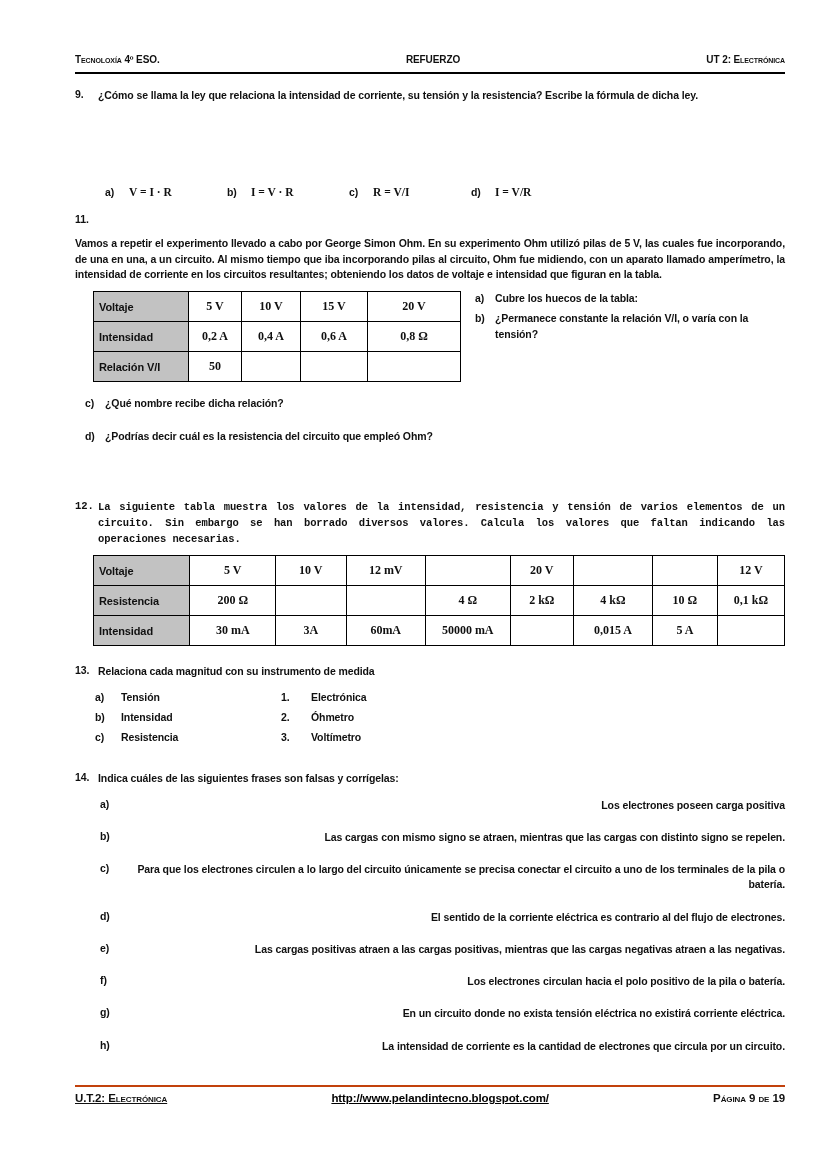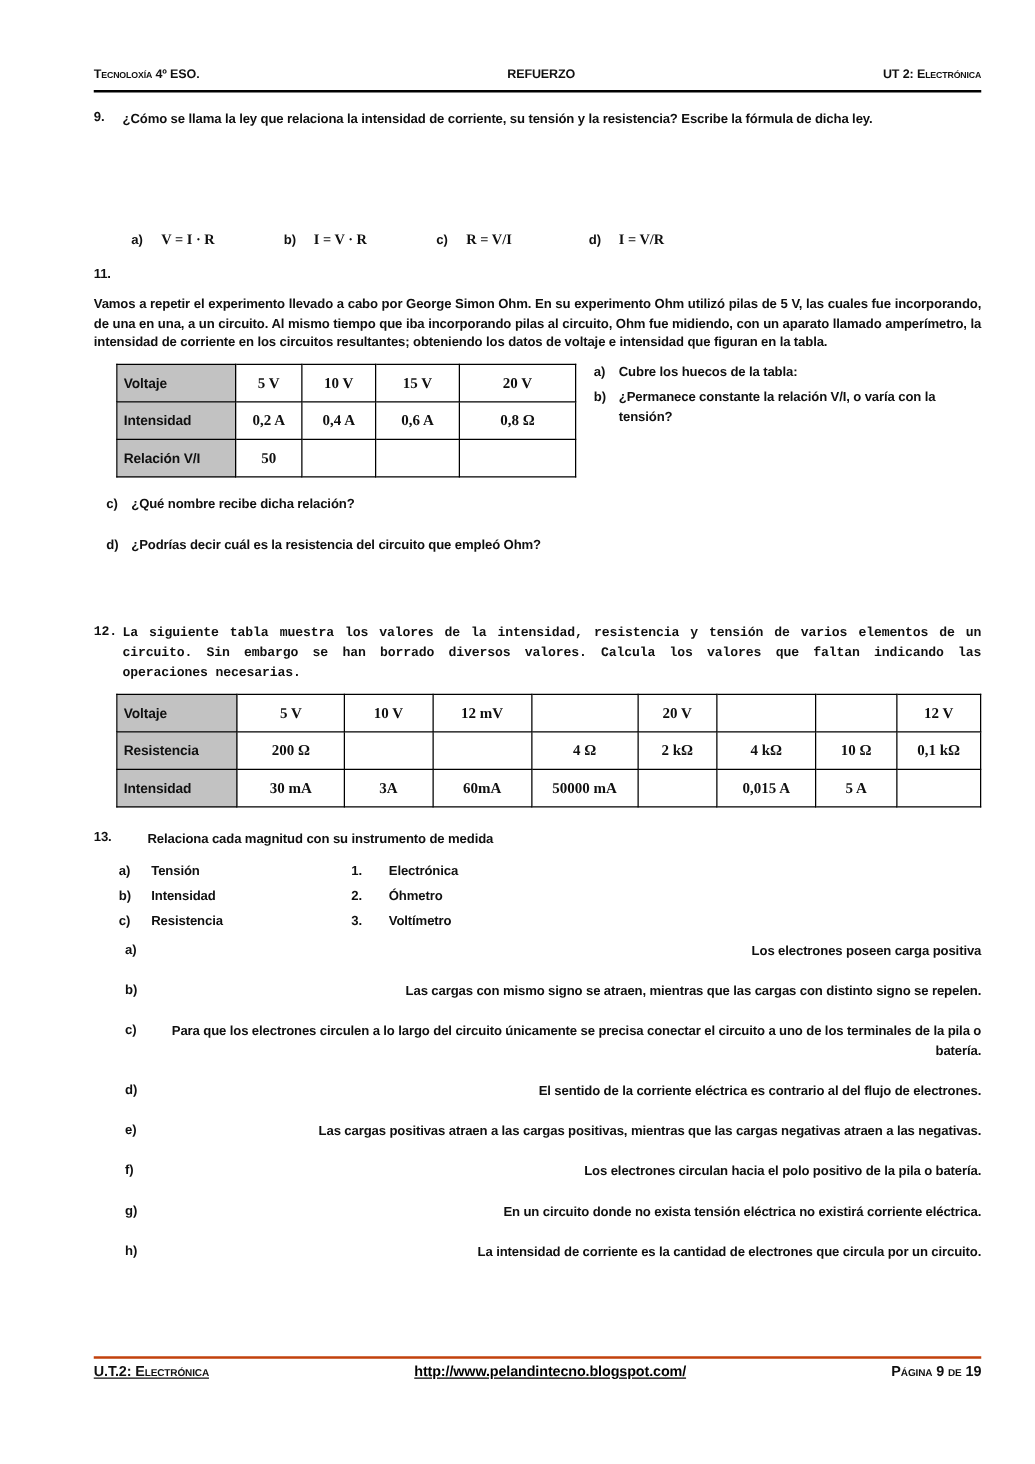--- a/index.html
+++ b/index.html
@@ -32,21 +32,21 @@
   .t2 td:nth-child(4){width:72px}.t2 td:nth-child(5){width:78px}.t2 td:nth-child(6){width:56px}
   .t2 td:nth-child(7){width:72px}.t2 td:nth-child(8){width:58px}.t2 td:nth-child(9){width:60px}
   .side{flex:1;margin-left:14px;}
   .srow{display:flex;margin-bottom:4px;line-height:1.5;}
   .srow .opt-letter{width:20px;flex:0 0 20px;}
   .subq{display:flex;margin-left:10px;}
   .subq .opt-letter{width:20px;flex:0 0 20px;}
   .sub-c{margin-top:15px;}
   .sub-d{margin-top:21px;}
   .q12{margin-top:58px;font-family:Liberation Mono, monospace;}
-  .q13{margin-top:18px;gap:20px;}
+  .q13{margin-top:18px;}
   .match{margin:11px 0 0 20px;}
   .mrow{display:flex;margin-bottom:8px;}
   .m-letter{width:26px;flex:0 0 26px;}
   .m-left{width:160px;flex:0 0 160px;}
   .m-num{width:30px;flex:0 0 30px;}
   .q14{margin-top:28px;}
   .items{margin-top:11px;}
   .item{display:flex;margin:0 0 17px 25px;}
   .item-letter{width:28px;flex:0 0 28px;}
   .item-text{flex:1;line-height:1.45;text-align:right;}
@@ -206,20 +206,24 @@
       <span>Óhmetro</span>
     </div>
     <div class="mrow">
       <span class="m-letter">c)</span>
       <span class="m-left">Resistencia</span>
       <span class="m-num">3.</span>
       <span>Voltímetro</span>
     </div>
   </div>
 
+  <div class="q q14">
+    <span class="qnum">14.</span>
+    <div class="qtext">Indica cuáles de las siguientes frases son falsas y corrígelas:</div>
+  </div>
   <div class="items">
     <div class="item">
       <span class="item-letter">a)</span>
       <div class="item-text">Los electrones poseen carga positiva</div>
     </div>
     <div class="item">
       <span class="item-letter">b)</span>
       <div class="item-text">Las cargas con mismo signo se atraen, mientras que las cargas con distinto signo se repelen.</div>
     </div>
     <div class="item">

